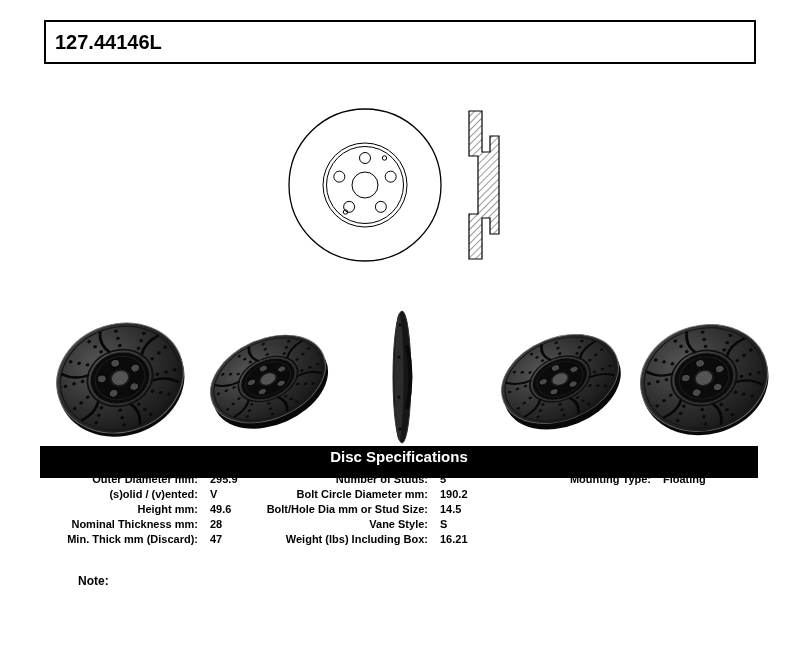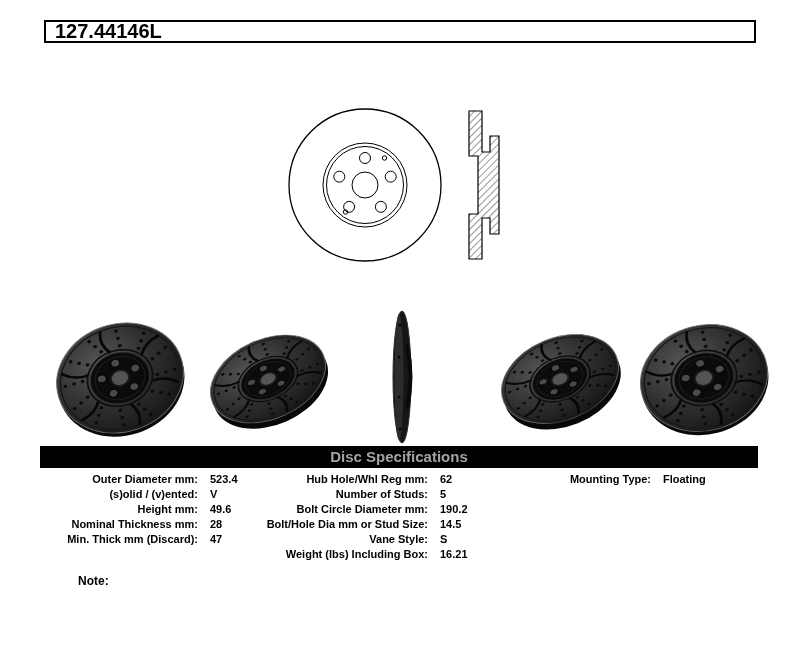--- a/index.html
+++ b/index.html
@@ -1,31 +1,31 @@
 <!DOCTYPE html>
 <html><head>
 <meta charset="utf-8">
 <style>
   * { margin:0; padding:0; box-sizing:border-box; }
   html,body { width:800px; height:655px; background:#ffffff; }
   body { font-family:"Liberation Sans", sans-serif; position:relative; overflow:hidden; color:#000; }
   .abs { position:absolute; }
 
   .header-bar {
-    left:44px; top:20px; width:712px; height:23px;
+    left:44px; top:20px; width:712px; height:44px;
     border:2px solid #000;
     display:flex; justify-content:space-between; align-items:center;
     padding:0 9px; font-size:20px; font-weight:bold; background:#fff;
   }
 
   .drawing, .photo { position:absolute; }
 
   .spec-banner {
-    left:40px; top:446px; width:718px; height:22px;
-    background:#000; color:#a3a3a3;
+    left:40px; top:446px; width:718px; height:32px;
+    background:#000; color:#ffffff;
     font-weight:bold; font-size:15px; text-align:center; line-height:22px;
   }
 
   .spec-col { position:absolute; font-size:11px; font-weight:bold; line-height:15px; }
   .col-left   { left:40px;  top:472px; width:215px; }
   .col-middle { left:248px; top:472px; width:248px; }
   .col-right  { left:540px; top:472px; width:175px; }
   .spec-row { display:grid; column-gap:12px; }
   .col-left   .spec-row { grid-template-columns:1fr 45px; }
   .col-middle .spec-row { grid-template-columns:1fr 56px; }
@@ -171,21 +171,21 @@
   </g>
 </svg>
 
 <div class="abs spec-banner">
   <span>Disc Specifications</span>
 </div>
 
 <div class="spec-col col-left">
   <div class="spec-row">
     <span class="spec-label">Outer Diameter mm:</span>
-    <span class="spec-value">523.4</span>
+    <span class="spec-value">295.9</span>
   </div>
   <div class="spec-row">
     <span class="spec-label">(s)olid / (v)ented:</span>
     <span class="spec-value">V</span>
   </div>
   <div class="spec-row">
     <span class="spec-label">Height mm:</span>
     <span class="spec-value">49.6</span>
   </div>
   <div class="spec-row">
@@ -193,24 +193,20 @@
     <span class="spec-value">28</span>
   </div>
   <div class="spec-row">
     <span class="spec-label">Min. Thick mm (Discard):</span>
     <span class="spec-value">47</span>
   </div>
 </div>
 
 <div class="spec-col col-middle">
   <div class="spec-row">
-    <span class="spec-label">Hub Hole/Whl Reg mm:</span>
-    <span class="spec-value">62</span>
-  </div>
-  <div class="spec-row">
     <span class="spec-label">Number of Studs:</span>
     <span class="spec-value">5</span>
   </div>
   <div class="spec-row">
     <span class="spec-label">Bolt Circle Diameter mm:</span>
     <span class="spec-value">190.2</span>
   </div>
   <div class="spec-row">
     <span class="spec-label">Bolt/Hole Dia mm or Stud Size:</span>
     <span class="spec-value">14.5</span>

